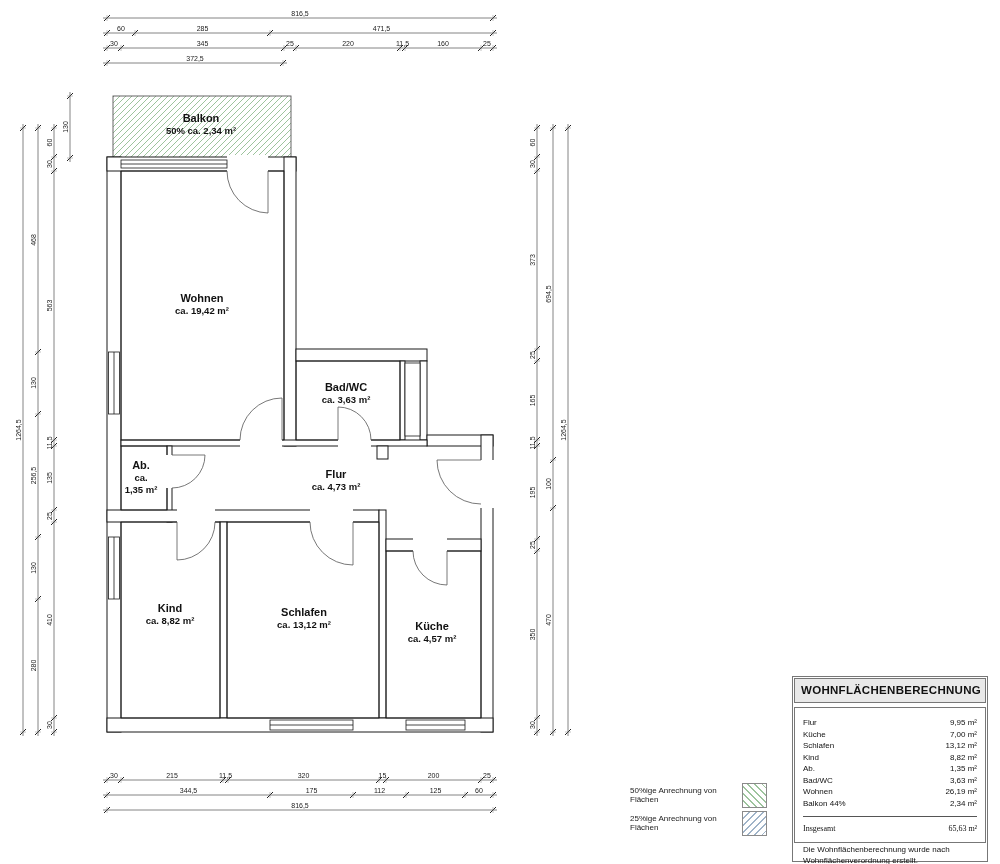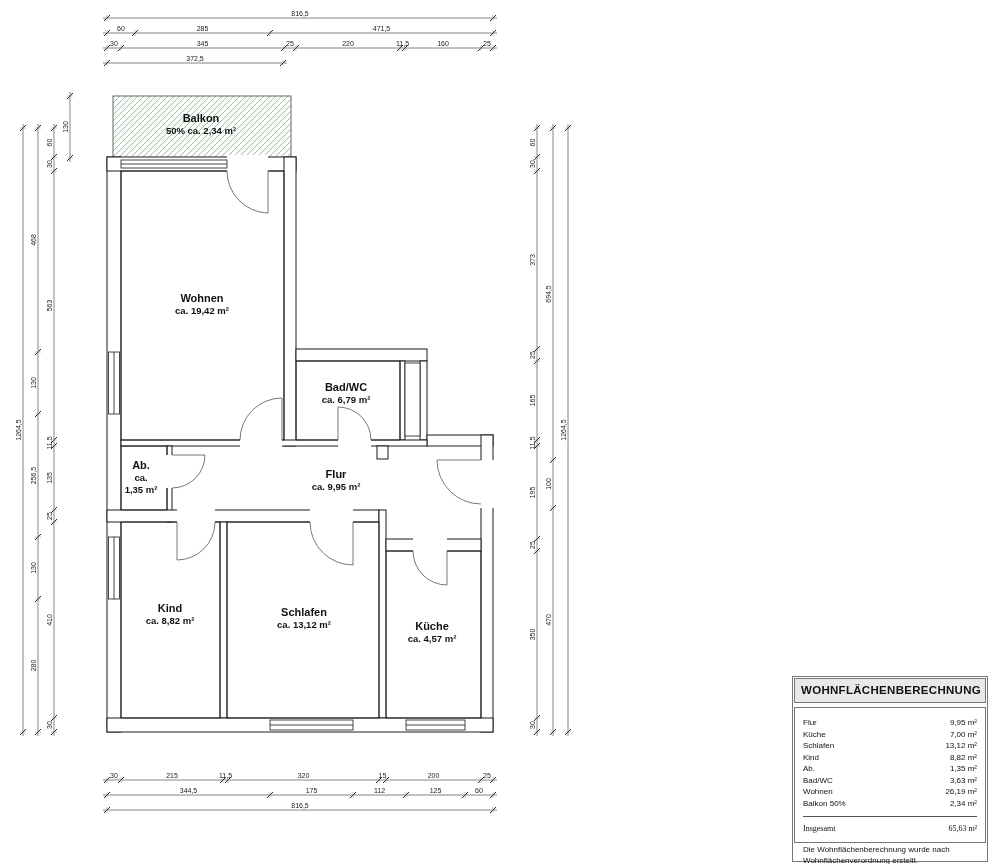--- a/index.html
+++ b/index.html
@@ -348,45 +348,53 @@
   <div class="room-label" style="left:201px;top:112px;">
     <div class="room-name">Balkon</div>
     <div class="room-area">50% ca. 2,34 m²</div>
   </div>
   <div class="room-label" style="left:202px;top:292px;">
     <div class="room-name">Wohnen</div>
     <div class="room-area">ca. 19,42 m²</div>
   </div>
   <div class="room-label" style="left:346px;top:381px;">
     <div class="room-name">Bad/WC</div>
-    <div class="room-area">ca. 6,79 m²</div>
+    <div class="room-area">ca. 3,63 m²</div>
   </div>
   <div class="room-label" style="left:141px;top:459px;">
     <div class="room-name">Ab.</div>
     <div class="room-area">ca.
 1,35 m²</div>
   </div>
   <div class="room-label" style="left:336px;top:468px;">
     <div class="room-name">Flur</div>
-    <div class="room-area">ca. 9,95 m²</div>
+    <div class="room-area">ca. 4,73 m²</div>
   </div>
   <div class="room-label" style="left:170px;top:602px;">
     <div class="room-name">Kind</div>
     <div class="room-area">ca. 8,82 m²</div>
   </div>
   <div class="room-label" style="left:304px;top:606px;">
     <div class="room-name">Schlafen</div>
     <div class="room-area">ca. 13,12 m²</div>
   </div>
   <div class="room-label" style="left:432px;top:620px;">
     <div class="room-name">Küche</div>
     <div class="room-area">ca. 4,57 m²</div>
   </div>
 
   <div id="legend">
+    <div class="legend-row">
+      <span class="legend-label">50%ige Anrechnung von Flächen</span>
+      <span class="swatch swatch-green"></span>
+    </div>
+    <div class="legend-row">
+      <span class="legend-label">25%ige Anrechnung von Flächen</span>
+      <span class="swatch swatch-blue"></span>
+    </div>
   </div>
 
   <div id="area-table">
     <div class="tbl-title">WOHNFLÄCHENBERECHNUNG</div>
     <div class="tbl-body">
       <div id="tbl-rows">
           <div class="tbl-row">
             <span>Flur</span>
             <span>9,95 m²</span>
           </div>
@@ -408,21 +416,21 @@
           </div>
           <div class="tbl-row">
             <span>Bad/WC</span>
             <span>3,63 m²</span>
           </div>
           <div class="tbl-row">
             <span>Wohnen</span>
             <span>26,19 m²</span>
           </div>
           <div class="tbl-row">
-            <span>Balkon 50%</span>
+            <span>Balkon 44%</span>
             <span>2,34 m²</span>
           </div>
         </div>
       <div class="tbl-divider"></div>
       <div class="tbl-total">
         <span>Insgesamt</span>
         <span>65,63 m²</span>
       </div>
       <div class="tbl-note">Die Wohnflächenberechnung wurde nach Wohnflächenverordnung erstellt.</div>
     </div>

